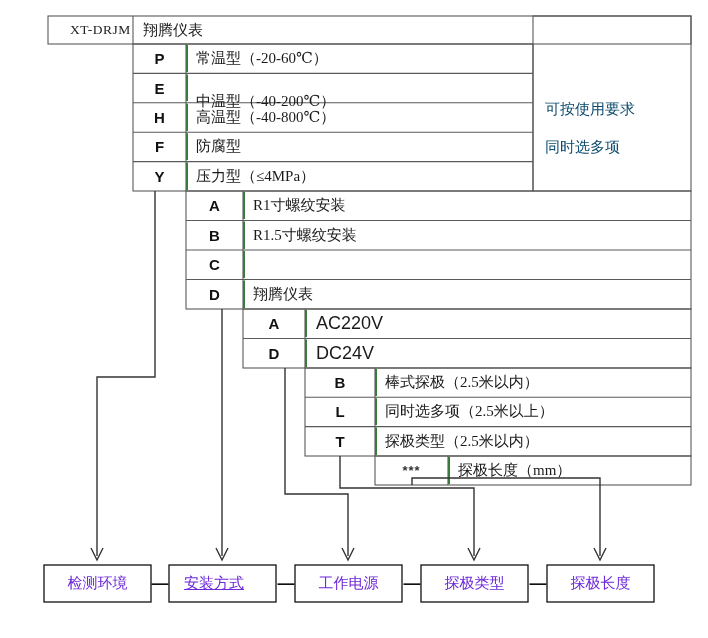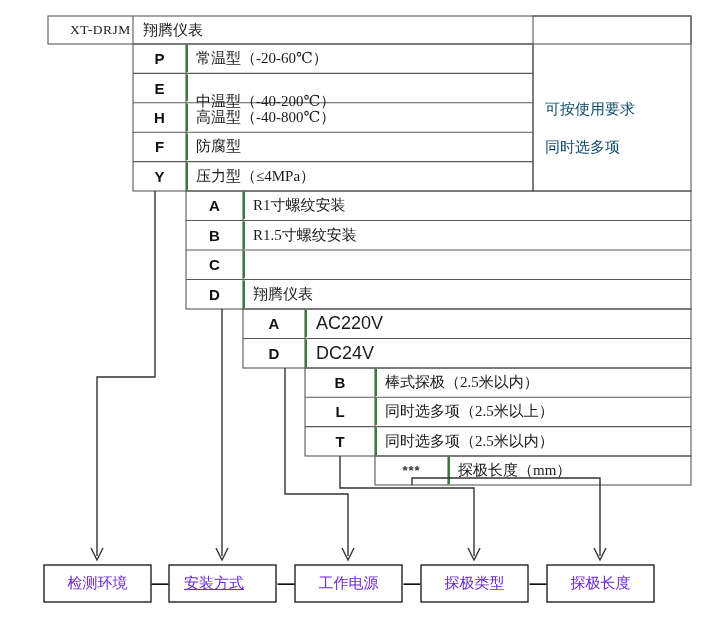--- a/index.html
+++ b/index.html
@@ -237,21 +237,21 @@
   <div class="cell code" style="left:243px; top:338.5px; width:62px; height:29.5px;">D</div>
   <div class="cell desc latin" style="left:316px; top:338.5px; width:370px; height:29.5px;">DC24V</div>
 
   <div class="cell code" style="left:305px; top:368px; width:70px; height:29.3px;">B</div>
   <div class="cell desc" style="left:385px; top:368px; width:300px; height:29.3px;">棒式探极（2.5米以内）</div>
 
   <div class="cell code" style="left:305px; top:397.3px; width:70px; height:29.3px;">L</div>
   <div class="cell desc" style="left:385px; top:397.3px; width:300px; height:29.3px;">同时选多项（2.5米以上）</div>
 
   <div class="cell code" style="left:305px; top:426.6px; width:70px; height:29.4px;">T</div>
-  <div class="cell desc" style="left:385px; top:426.6px; width:300px; height:29.4px;">同时选多项（2.5米以内）</div>
+  <div class="cell desc" style="left:385px; top:426.6px; width:300px; height:29.4px;">探极类型（2.5米以内）</div>
 
   <div class="cell stars" style="left:375px; top:456px; width:73px; height:29px;">***</div>
   <div class="cell desc" style="left:458px; top:456px; width:230px; height:29px;">探极长度（mm）</div>
 
   <div class="legend-label" style="left:44px; top:565px; width:107px; height:37px;">检测环境</div>
   <div class="legend-label" style="left:169px; top:565px; width:90px; height:37px;text-decoration:underline;">安装方式</div>
   <div class="legend-label" style="left:295px; top:565px; width:107px; height:37px;">工作电源</div>
   <div class="legend-label" style="left:421px; top:565px; width:107px; height:37px;">探极类型</div>
   <div class="legend-label" style="left:547px; top:565px; width:107px; height:37px;">探极长度</div>
 

